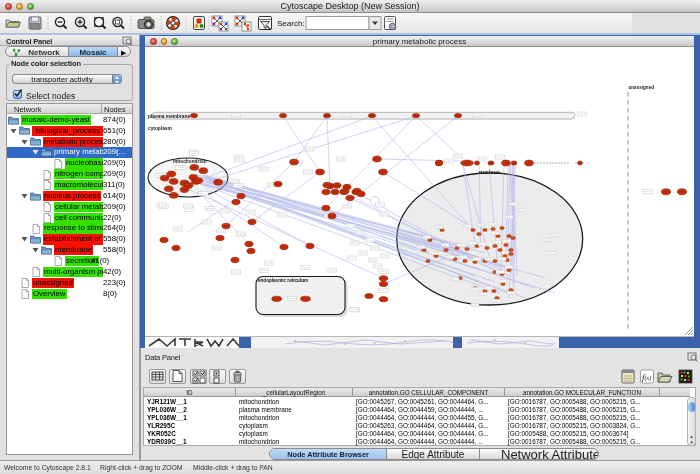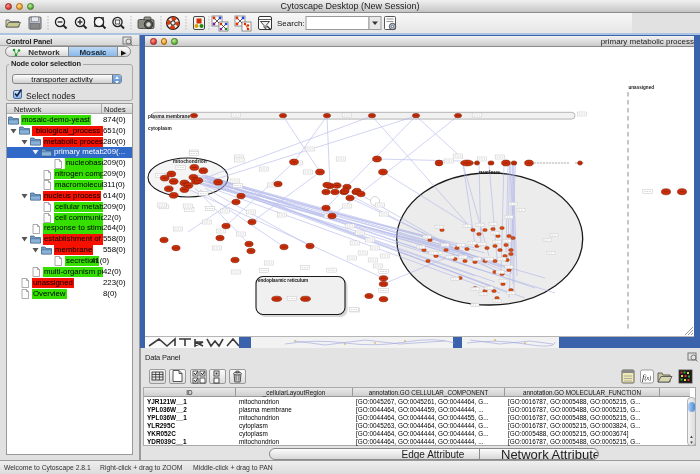--- a/index.html
+++ b/index.html
@@ -300,21 +300,21 @@
       <div class="abs" style="left:96px;top:185.0px;height:10.3px;font-size:7.8px;line-height:10.3px;color:#000">8(0)</div>
  </div>
 </div>
 
 <div class="abs" style="left:140px;top:34.5px;width:560px;height:313.5px;background:#3a63ab;overflow:hidden">
  <div class="abs" style="left:5px;top:1.5px;width:549px;height:300px;background:#fff">
   <div class="abs" style="left:0;top:0;width:549px;height:11px;background:linear-gradient(#f2f2f2,#cacaca);border-bottom:1px solid #8a8a8a">
    <div class="tl" style="left:5px;top:2px;width:6.5px;height:6.5px;background:radial-gradient(circle at 35% 30%,#ff9a92,#e0443a 60%,#9c241c);border:0.5px solid #922"></div>
    <div class="tl" style="left:15.5px;top:2px;width:6.5px;height:6.5px;background:radial-gradient(circle at 35% 30%,#ffe09a,#f0a73e 60%,#b06a10);border:0.5px solid #a60"></div>
    <div class="tl" style="left:26px;top:2px;width:6.5px;height:6.5px;background:radial-gradient(circle at 35% 30%,#c5f09a,#62ba46 60%,#2a7a18);border:0.5px solid #472"></div>
-   <div class="abs" style="left:0;top:0.5px;width:549px;text-align:right;font-size:8px;font-weight:normal;color:#222">primary metabolic process</div>
+   <div class="abs" style="left:0;top:0.5px;width:549px;text-align:center;font-size:8px;font-weight:normal;color:#222">primary metabolic process</div>
   </div>
   <div class="abs" style="left:0;top:11.5px;width:549px;height:288.5px;background:#fff">
    <svg width="549" height="288" viewBox="0 0 549 288" style="position:absolute;left:0;top:0">
 <rect x="7" y="64.3" width="423" height="6.8" rx="3.4" fill="#f1f1f1" stroke="#9a9a9a" stroke-width="0.7"></rect>
 <ellipse cx="43" cy="129.5" rx="40" ry="19.5" fill="#f5f5f5" stroke="#1a1a1a" stroke-width="1.1"></ellipse>
 <ellipse cx="344.7" cy="191" rx="93" ry="66" fill="#ececec" stroke="#1a1a1a" stroke-width="1.3"></ellipse>
 <g>
             <rect x="111" y="228.5" width="89" height="38" rx="7" fill="#bbb" opacity="0.6" transform="translate(2.5,2.5)"></rect>
             <rect x="111" y="228.5" width="89" height="38" rx="7" fill="#f0f0f0" stroke="#1a1a1a" stroke-width="1.1"></rect>
           </g>
@@ -1107,20 +1107,21 @@
         <span class="abs" style="left:364px;width:150px;overflow:hidden">[GO:0016787, GO:0005488, GO:0005215, G...</span>
       </div>
   <div class="abs" style="left:542.5px;top:9px;width:9.5px;height:49px;background:linear-gradient(90deg,#f4f4f4,#dcdcdc);border:1px solid #b2b2b2;border-radius:4px">
     <div class="abs" style="left:0.5px;top:4px;width:7px;height:10px;border-radius:3.5px;background:linear-gradient(90deg,#b4d2f2,#4a86d8)"></div>
     <div class="abs" style="left:0;top:36px;width:8px;height:6px;font-size:4.5px;text-align:center;color:#444;line-height:6px">▲</div>
     <div class="abs" style="left:0;top:42px;width:8px;height:6px;font-size:4.5px;text-align:center;color:#444;line-height:6px">▼</div>
   </div>
  </div>
 
  <div class="abs" style="left:128px;top:100px;width:330px;height:11.5px;border:1px solid #8a8a8a;border-radius:6px;background:linear-gradient(#fcfcfc,#d8d8d8);overflow:hidden">
+  <div class="abs" style="left:0;top:0;width:117px;height:11.5px;background:linear-gradient(#c3dcf6,#8fbcec);border-right:1px solid #8a8a8a;font-size:7.3px;font-weight:bold;text-align:center;line-height:11.5px;color:#123">Node Attribute Browser</div>
   <div class="abs" style="left:117px;top:0;width:93px;height:11.5px;border-right:1px solid #8a8a8a;font-size:10px;text-align:center;line-height:11.5px;color:#222">Edge Attribute Browser</div>
   <div class="abs" style="left:210px;top:0;width:120px;height:11.5px;font-size:13px;text-align:right;line-height:11.5px;color:#222">Network Attribute Browser</div>
  </div>
 </div>
 
 <div class="abs" style="left:0;top:460px;width:700px;height:14px;background:linear-gradient(#efefef,#dcdcdc);border-top:1px solid #999">
  <span class="abs" style="left:4px;top:3px;font-size:6.8px;color:#333">Welcome to Cytoscape 2.8.1</span>
  <span class="abs" style="left:100px;top:3px;font-size:6.8px;color:#333">Right-click + drag to ZOOM</span>
  <span class="abs" style="left:193px;top:3px;font-size:6.8px;color:#333">Middle-click + drag to PAN</span>
 </div>

